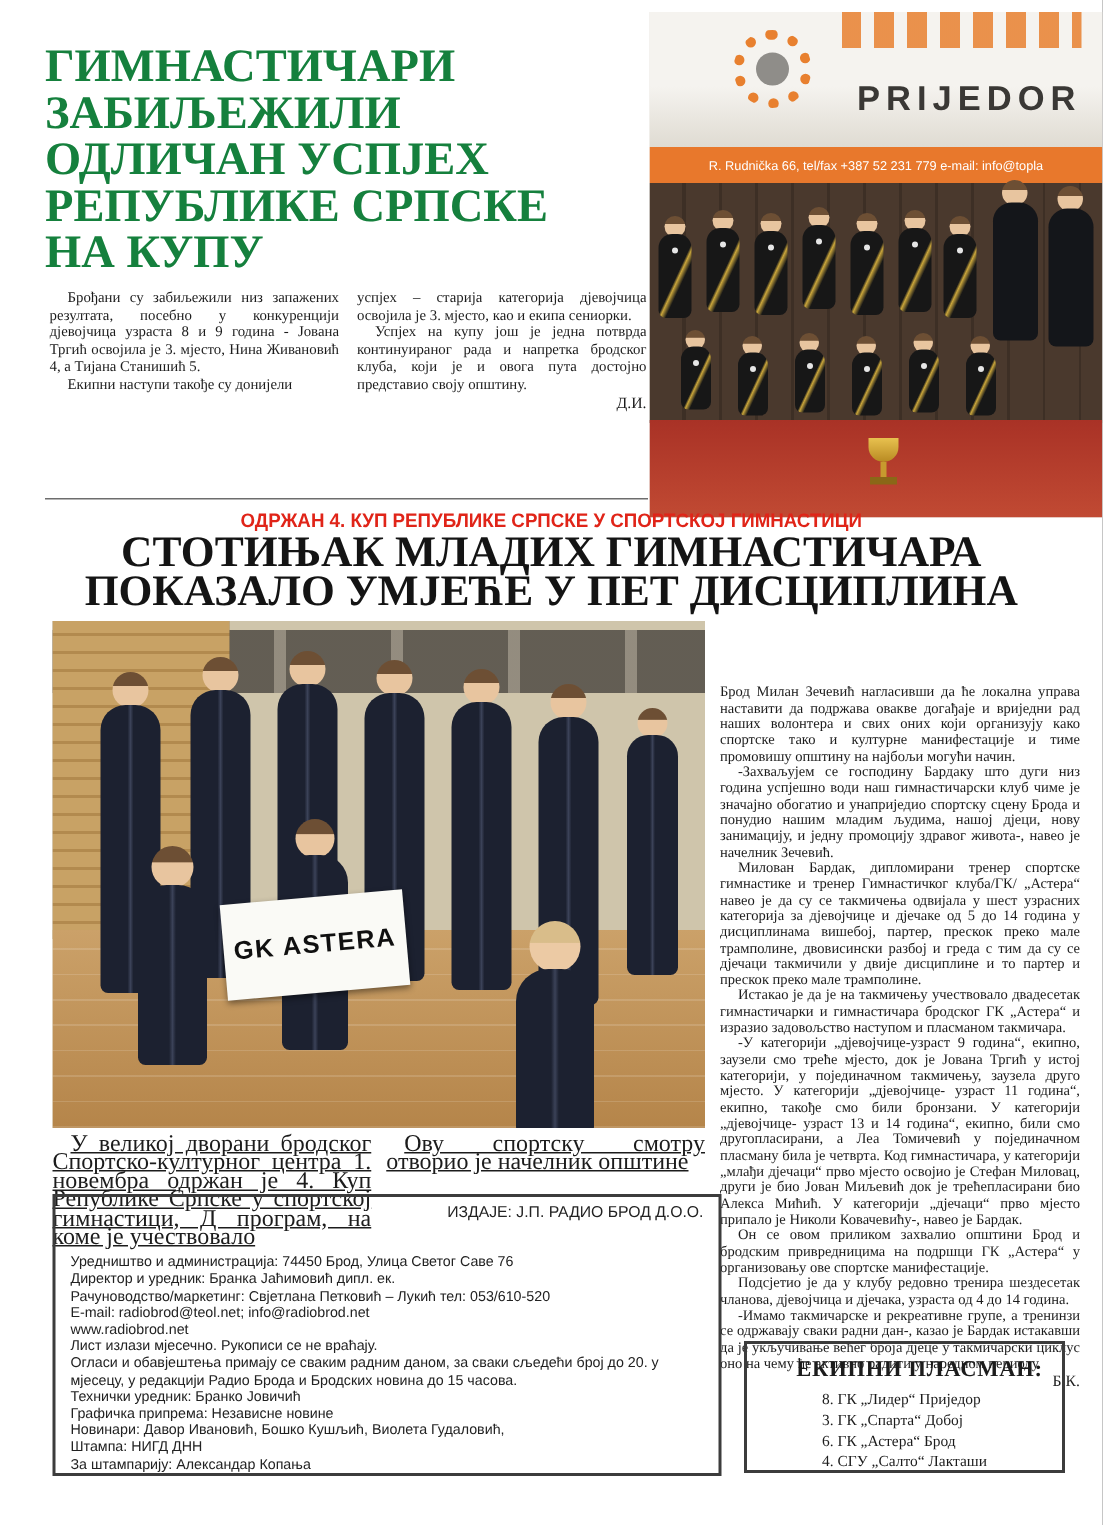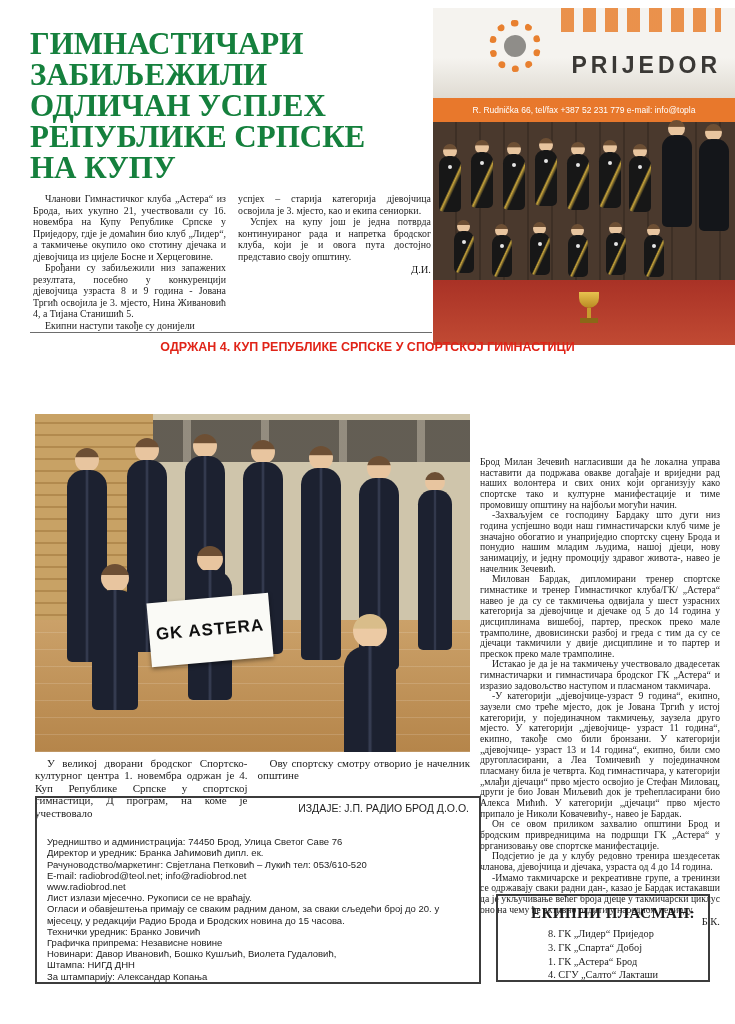--- a/index.html
+++ b/index.html
@@ -50,21 +50,21 @@
   .p2-floor{position:absolute;top:206px;left:0;width:100%;height:132px;
             background:repeating-linear-gradient(0deg,rgba(255,255,255,.14) 0 1px,transparent 1px 17px),
                        linear-gradient(#cba169,#b5854a);}
   .p2-sign{position:absolute;left:114px;top:184px;width:122px;height:64px;background:#fafaf6;
            transform:rotate(-5deg);box-shadow:0 2px 4px rgba(0,0,0,.45);z-index:5;
            display:flex;align-items:center;justify-content:center;
            font-family:"Liberation Sans",sans-serif;font-weight:bold;font-size:17px;
            letter-spacing:1px;color:#101010;}
   
   #caption{left:35px;top:757px;width:435px;display:flex;gap:10px;}
-  .capcol{width:213px;font-size:11px;line-height:12.4px;text-align:justify;}
+  .capcol{width:213px;font-size:16px;line-height:12.4px;text-align:justify;text-decoration:underline;}
   
   #impressum{left:35px;top:796px;width:446px;height:188px;border:2px solid #3c3c3c;
              box-sizing:border-box;padding:5px 10px;overflow:hidden;
              font-family:"Liberation Sans",sans-serif;font-size:9.5px;line-height:11.2px;color:#222;}
   #impressum .title{font-size:10.5px;margin-bottom:22px;text-align:right;}
   
   #teambox{left:496px;top:894px;width:214px;height:88px;border:2px solid #3c3c3c;
            box-sizing:border-box;text-align:center;overflow:hidden;}
   #teambox .title{font-weight:bold;font-size:15px;letter-spacing:.5px;margin-top:9px;padding-left:20px;}
   #teambox .items{display:inline-block;text-align:left;font-size:10.3px;line-height:13.8px;margin-top:5px;}
@@ -136,34 +136,37 @@
         <div style="position: absolute; left: 210.5px; top: 227px; width: 20px; height: 42px; border-radius: 8.33333px 8.33333px 5px 5px; background: linear-gradient(115deg, rgb(23, 23, 23) 52%, rgb(201, 165, 59) 56%, rgb(23, 23, 23) 64%);"></div>
         <div style="position: absolute; left: 218.5px; top: 236px; width: 4px; height: 4px; border-radius: 50%; background: rgb(230, 230, 230);"></div>
         <div style="position: absolute; left: 146px; top: 284px; width: 20px; height: 16px; border-radius: 0px 0px 10px 10px; background: linear-gradient(rgb(232, 193, 79), rgb(184, 138, 34));"></div>
         <div style="position: absolute; left: 154px; top: 300px; width: 4px; height: 10px; background: rgb(199, 154, 46);"></div>
         <div style="position: absolute; left: 147px; top: 310px; width: 18px; height: 5px; background: rgb(138, 103, 23);"></div>
       </div>
   </div>
 
   <div class="abs" id="a1cols">
     <div class="col">
-      <p class="p">Чланови Гимнастичког клуба „Астера“ из Брода, њих укупно 21, учествовали су 16. новембра на Купу Републике Српске у Приједору, гдје је домаћин био клуб „Лидер“, а такмичење окупило око стотину дјечака и дјевојчица из цијеле Босне и Херцеговине.</p>
       <p class="p">Брођани су забиљежили низ запажених резултата, посебно у конкуренцији дјевојчица узраста 8 и 9 година - Јована Тргић освојила је 3. мјесто, Нина Живановић 4, а Тијана Станишић 5.</p>
       <p class="p">Екипни наступи такође су донијели</p>
     </div>
     <div class="col">
       <p class="p cont">успјех – старија категорија дјевојчица освојила је 3. мјесто, као и екипа сениорки.</p>
       <p class="p">Успјех на купу још је једна потврда континуираног рада и напретка бродског клуба, који је и овога пута достојно представио своју општину.</p>
       <div class="byline">Д.И.</div>
     </div>
   </div>
 
   <div class="abs" id="divider1"></div>
 
   <div class="abs" id="kicker">ОДРЖАН 4. КУП РЕПУБЛИКЕ СРПСКЕ У СПОРТСКОЈ ГИМНАСТИЦИ</div>
+  <div class="abs" id="headline2">
+    <div>СТОТИЊАК МЛАДИХ ГИМНАСТИЧАРА</div>
+    <div>ПОКАЗАЛО УМЈЕЋЕ У ПЕТ ДИСЦИПЛИНА</div>
+  </div>
 
   <div class="abs" id="photo2">
     <div class="p2-windows"></div>
     <div class="p2-bars"></div>
     <div class="p2-floor"></div>
     <div class="abs" id="p2figs" style="left:0;top:0;width:435px;height:338px;">
         <div style="position: absolute; left: 40px; top: 34px; width: 24px; height: 24px; border-radius: 50%; background: linear-gradient(rgb(109, 79, 52) 38%, rgb(232, 197, 159) 40%);"></div>
         <div style="position: absolute; left: 32px; top: 56px; width: 40px; height: 192px; border-radius: 16.6667px 16.6667px 5px 5px; background: linear-gradient(90deg, rgb(28, 33, 48) 45%, rgb(59, 66, 88) 50%, rgb(28, 33, 48) 55%);"></div>
         <div style="position: absolute; left: 100px; top: 24px; width: 24px; height: 24px; border-radius: 50%; background: linear-gradient(rgb(109, 79, 52) 38%, rgb(232, 197, 159) 40%);"></div>
         <div style="position: absolute; left: 92px; top: 46px; width: 40px; height: 192px; border-radius: 16.6667px 16.6667px 5px 5px; background: linear-gradient(90deg, rgb(28, 33, 48) 45%, rgb(59, 66, 88) 50%, rgb(28, 33, 48) 55%);"></div>
@@ -222,16 +225,16 @@
         <div>Графичка припрема: Независне новине</div>
         <div>Новинари: Давор Ивановић, Бошко Кушљић, Виолета Гудаловић,</div>
         <div>Штампа: НИГД ДНН</div>
         <div>За штампарију: Александар Копања</div>
         <div>Рјешењем Министарства просвјете и културе Републике Српске број 07.030-053-160-25/10</div>
       </div>
   </div>
 
   <div class="abs" id="teambox">
     <div class="title">ЕКИПНИ ПЛАСМАН:</div>
-    <div class="items"><div>8. ГК „Лидер“ Приједор</div><div>3. ГК „Спарта“ Добој</div><div>1. ГК „Астера“ Брод</div><div>4. СГУ „Салто“ Лакташи</div></div>
+    <div class="items"><div>8. ГК „Лидер“ Приједор</div><div>3. ГК „Спарта“ Добој</div><div>6. ГК „Астера“ Брод</div><div>4. СГУ „Салто“ Лакташи</div></div>
   </div>
 
 </div>
 
 </body></html>

